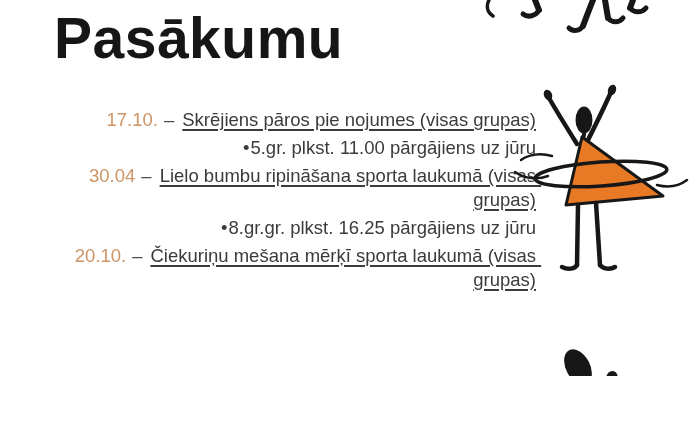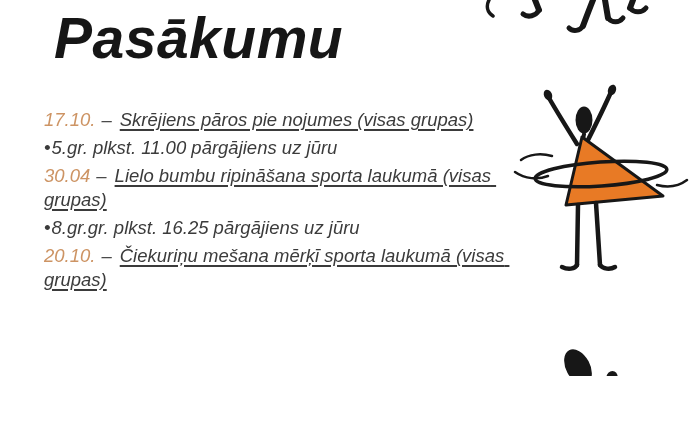--- a/index.html
+++ b/index.html
@@ -1,32 +1,31 @@
 <!DOCTYPE html>
 <html><head>
 <meta charset="utf-8">
 <style>
   html,body { margin:0; padding:0; background:#ffffff; }
   .poster {
     position:relative; width:700px; height:376px;
     background:#ffffff; overflow:hidden;
     font-family:"Liberation Sans","DejaVu Sans",sans-serif;
-    font-style:italic;
   }
   .title {
     position:absolute; left:54px; top:-37px;
     font-size:57px; line-height:74px; font-weight:800;
     color:#161616; letter-spacing:.5px;
   }
   .title span { display:block; }
   .schedule {
     position:absolute; left:44px; top:108px; width:492px;
     font-size:18.5px; line-height:24px; color:#3b3b3b;
   }
-  .schedule p { margin:0 0 4px 0; white-space:pre-wrap; }
+  .schedule p { margin:0 0 4px 0; white-space:pre-wrap;text-align:right; }
   .date { color:#cd9464; }
   .sep  { color:#4a4a4a; padding:0 8px 0 6px; }
   .activity {
     text-decoration:underline;
     text-underline-offset:3px;
     text-decoration-thickness:1.5px;
   }
   .bullet { padding-right:1px; }
   .illus { position:absolute; }
   .illus svg { display:block; }

